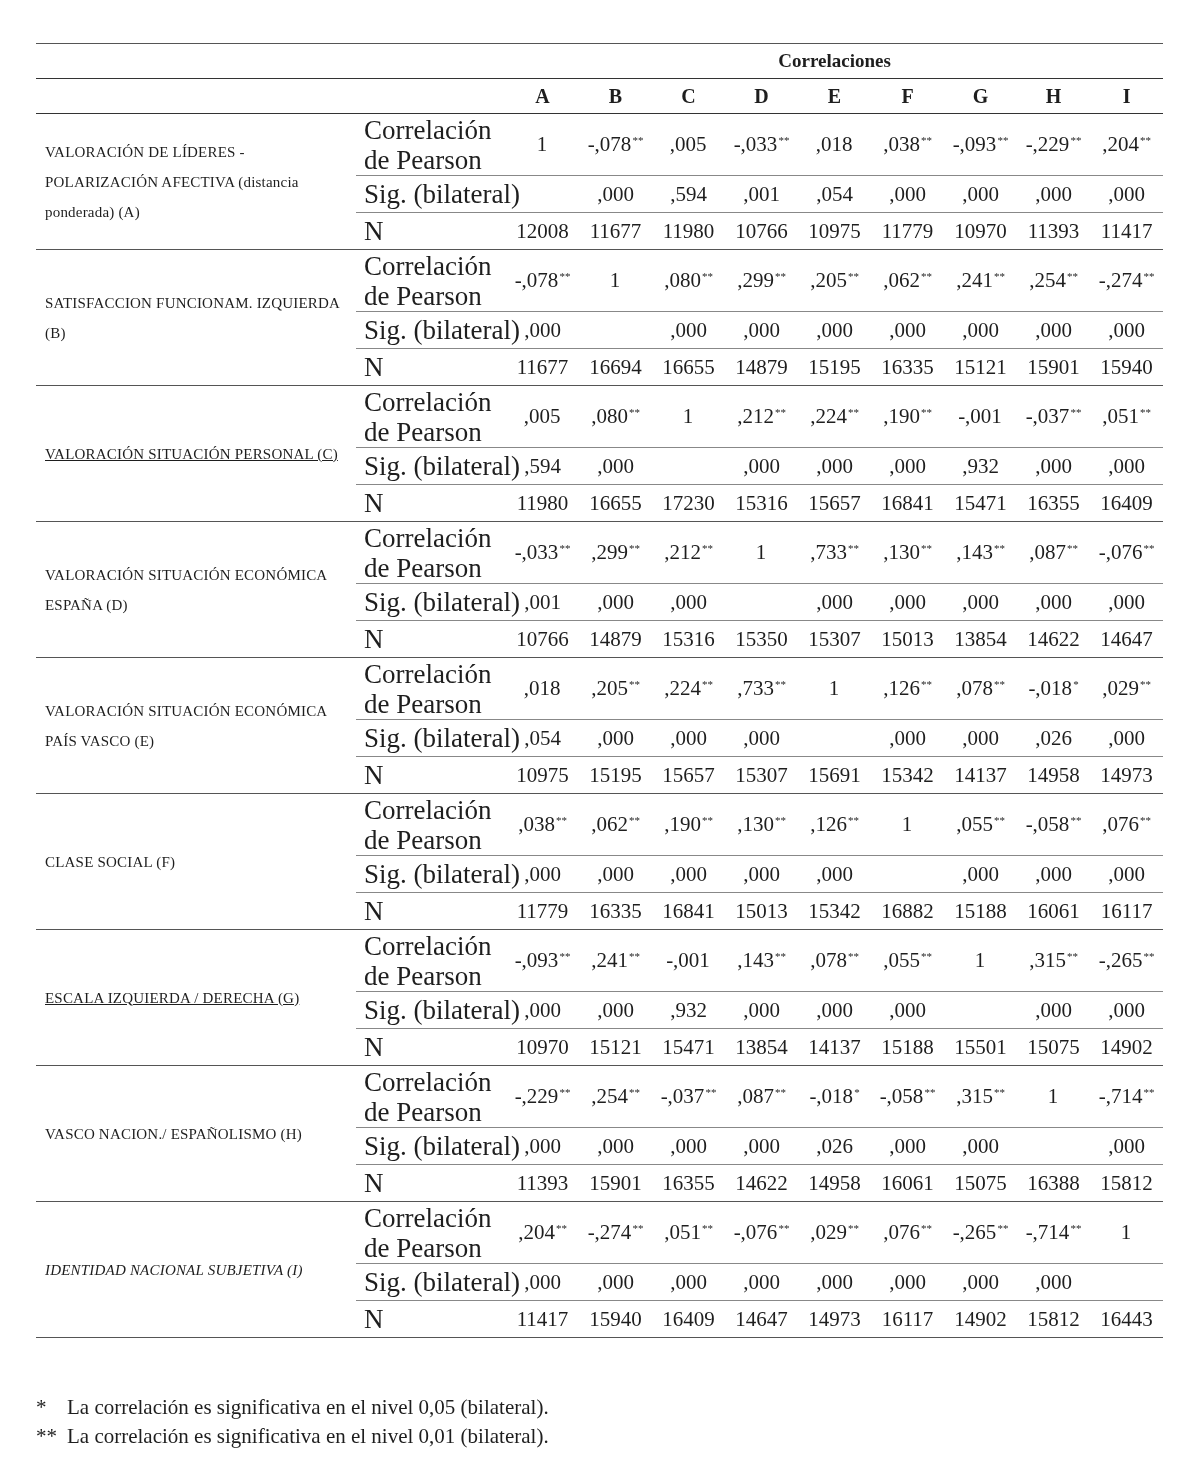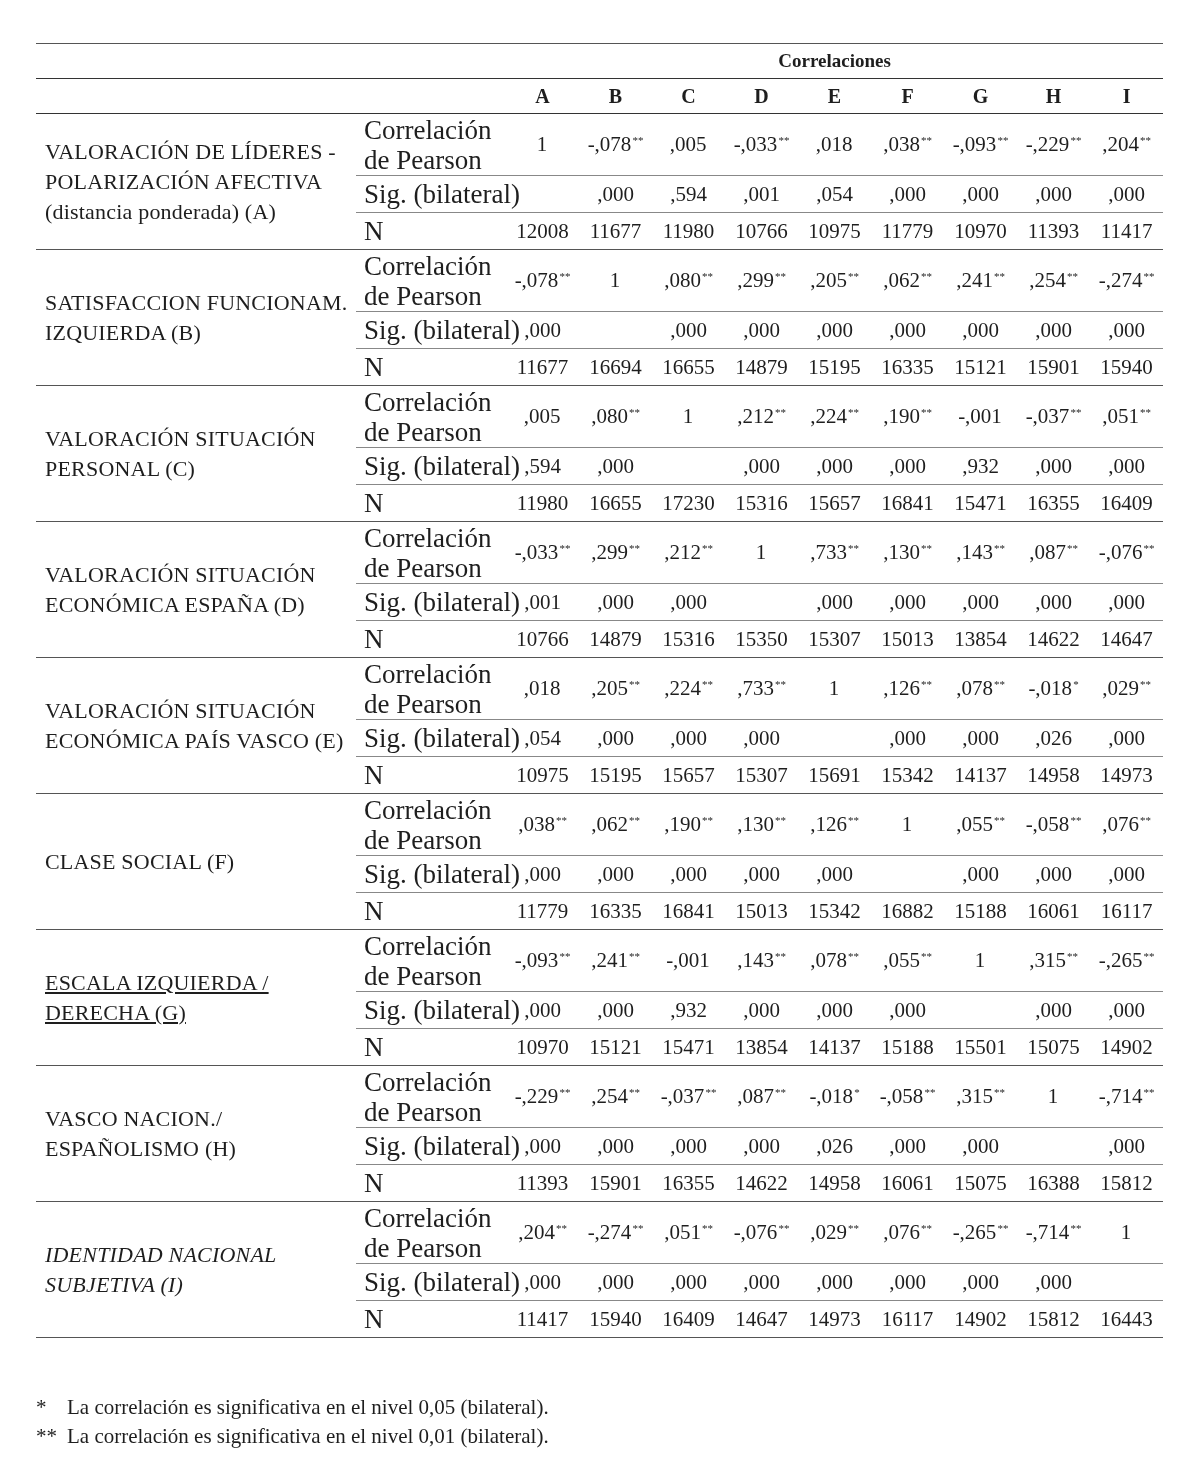--- a/index.html
+++ b/index.html
@@ -5,21 +5,21 @@
   html, body { margin: 0; padding: 0; background: #ffffff; }
   body { width: 1198px; height: 1479px; position: relative; font-family: "Liberation Serif", "DejaVu Serif", serif; color: #1e1e1e; }
   .wrap { position: absolute; left: 36px; top: 23px; width: 1127px; margin-top: 20px; }
   table { border-collapse: collapse; width: 1127px; table-layout: fixed; }
   col.c-label { width: 320px; }
   col.c-sub { width: 150px; }
   col.c-data { width: 73px; }
   td, th { padding: 0; vertical-align: middle; font-weight: normal; }
   .title-row th { height: 34px; font-weight: bold; font-size: 19px; text-align: center; border-top: 1.5px solid #555; border-bottom: 1.5px solid #333; padding-left: 470px; }
   .head-row th { height: 34px; font-weight: bold; font-size: 20px; text-align: center; border-bottom: 1.5px solid #333; }
-  .grp-label { font-size: 22px; line-height: 30px; padding-left: 9px; padding-right: 4px; text-align: left; vertical-align: middle; letter-spacing: 0.2px; }
+  .grp-label { font-size: 15px; line-height: 30px; padding-left: 9px; padding-right: 4px; text-align: left; vertical-align: middle; letter-spacing: 0.2px; }
   .sub { font-size: 27px; line-height: 30px; text-align: left; padding-left: 8px; border-bottom: 1.5px solid #888; white-space: nowrap; }
   .num { font-size: 21px; text-align: center; border-bottom: 1.5px solid #888; white-space: nowrap; }
   tr.corr td.sub, tr.corr td.num { height: 61px; }
   tr.sig td.sub, tr.sig td.num { height: 36px; }
   tr.n td.sub, tr.n td.num { height: 36px; }
   tr.n td { border-bottom: 1.5px solid #555 !important; }
   tr.corr td.grp-label { border-bottom: 1.5px solid #555; }
   .num sup { font-size: 11px; vertical-align: 7px; margin-left: 1px; }
   .notes { position: absolute; left: 36px; top: 1393px; font-size: 21px; line-height: 29px; }
   .note { display: flex; }
@@ -134,21 +134,21 @@
           <td class="num">16694</td>
           <td class="num">16655</td>
           <td class="num">14879</td>
           <td class="num">15195</td>
           <td class="num">16335</td>
           <td class="num">15121</td>
           <td class="num">15901</td>
           <td class="num">15940</td>
         </tr>
         <tr class="corr">
-          <td class="grp-label" rowspan="3" style="border-bottom: 1.5px solid rgb(85, 85, 85);">VALORACIÓN SITUACIÓN PERSONAL (C)</td>
+          <td class="grp-label" rowspan="3" style="border-bottom: 1.5px solid rgb(85, 85, 85); text-decoration: underline;">VALORACIÓN SITUACIÓN PERSONAL (C)</td>
           <td class="sub">
             <span style="display:block;width:120px;white-space:normal;">Correlación de Pearson</span>
           </td>
           <td class="num"><span>,005</span><sup></sup></td>
           <td class="num"><span>,080</span><sup>**</sup></td>
           <td class="num"><span>1</span><sup></sup></td>
           <td class="num"><span>,212</span><sup>**</sup></td>
           <td class="num"><span>,224</span><sup>**</sup></td>
           <td class="num"><span>,190</span><sup>**</sup></td>
           <td class="num"><span>-,001</span><sup></sup></td>

